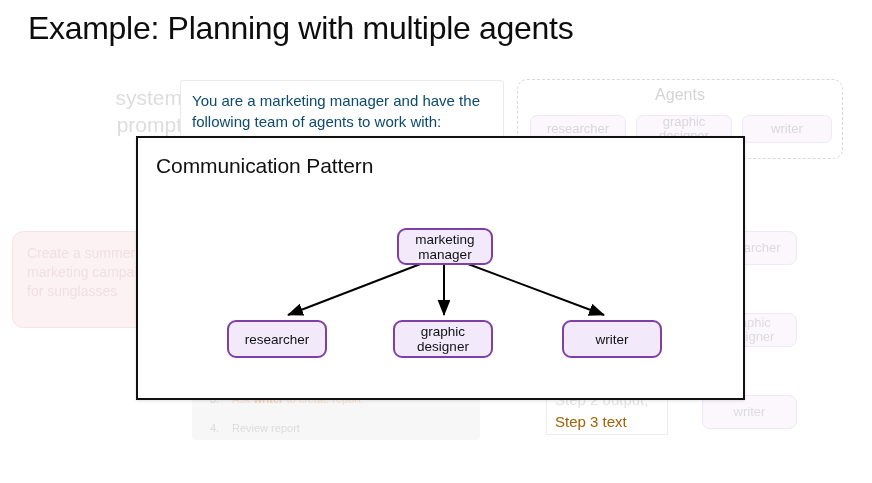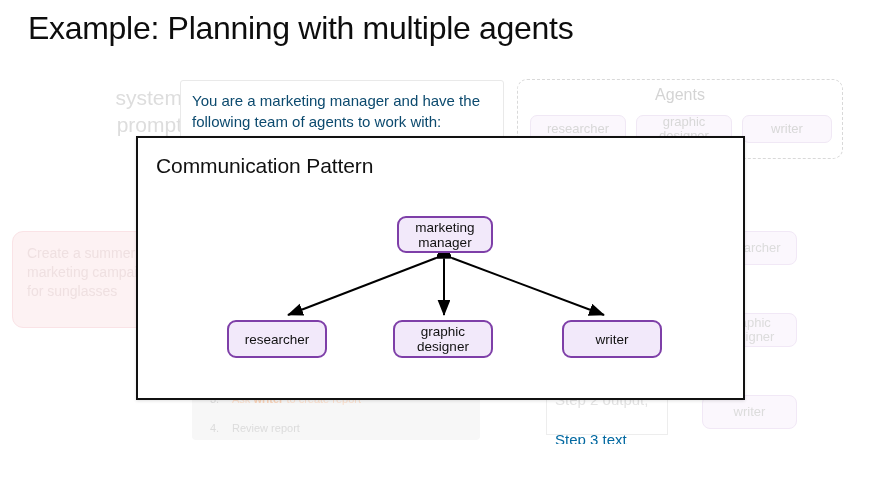--- a/index.html
+++ b/index.html
@@ -151,21 +151,21 @@
     width: 122px;
     height: 52px;
     border: 1px solid #ededed;
     background: #ffffff;
     box-sizing: border-box;
     padding: 5px 8px;
     font-size: 15px;
     line-height: 22px;
   }
   .out-line1 { color: #e3e3e3; }
-  .out-line2 { color: #0369a1; margin-top: 18px; }
+  .out-line2 { color: #a16207; }
 
   .right-node {
     position: absolute;
     left: 702px;
     width: 95px;
     height: 34px;
     background: #fbf7fd;
     border: 1px solid #f1e8f6;
     border-radius: 8px;
     box-sizing: border-box;
@@ -216,21 +216,21 @@
     border-radius: 9px;
     box-sizing: border-box;
     display: flex;
     align-items: center;
     justify-content: center;
     text-align: center;
     font-size: 13.5px;
     line-height: 15px;
     color: #111111;
   }
-  .node-mgr   { left: 259px; top: 78px;  width: 96px; height: 37px; }
+  .node-mgr   { left: 259px; top: 90px;  width: 96px; height: 37px; }
   .node-res   { left: 89px;  top: 182px; width: 100px; height: 38px; }
   .node-gfx   { left: 255px; top: 182px; width: 100px; height: 38px; }
   .node-wrt   { left: 424px; top: 182px; width: 100px; height: 38px; }
 
   
   .footer {
     position: absolute;
     left: 0;
     top: 444px;
     width: 872px;

